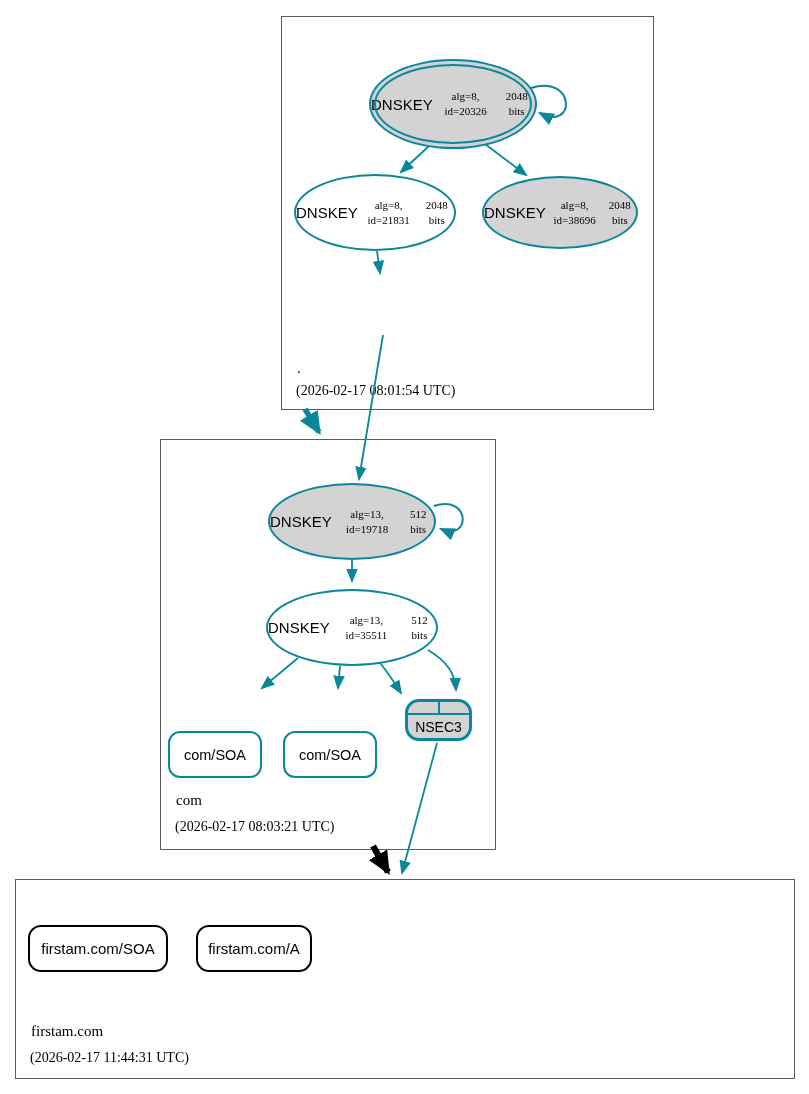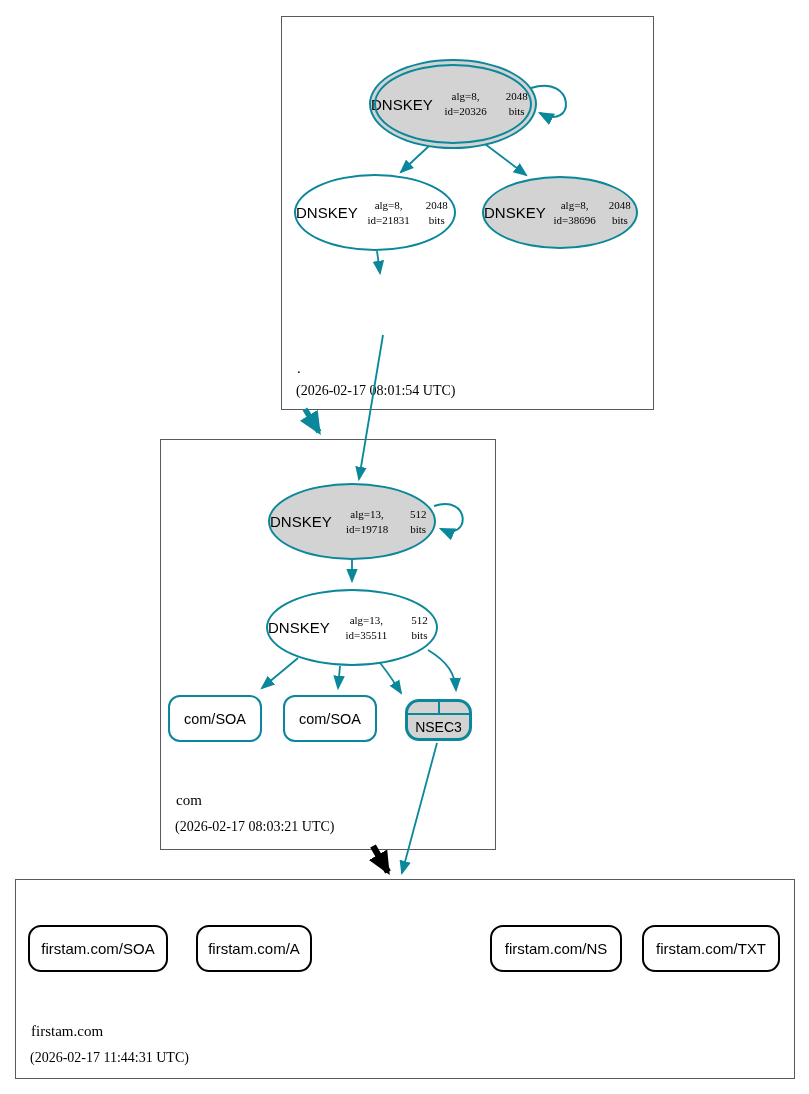--- a/index.html
+++ b/index.html
@@ -30,21 +30,21 @@
   .fill-white { background:#ffffff; }
   .dbl-inner {
     position:absolute; left:3px; top:3px; right:3px; bottom:3px;
     border:2px solid #0a879a; border-radius:50%; pointer-events:none;
   }
   .node-title { font-size:15px; color:#000; line-height:17px; }
   .node-detail { font-family:"Liberation Serif", serif; font-size:11px; color:#000; line-height:15px; }
   .rrset-teal {
     border:2px solid #0a879a; border-radius:12px; background:#ffffff;
     display:flex; align-items:center; justify-content:center;
-    font-size:14.5px; color:#000;
+    font-size:14.5px; color:#000;margin-top:36px;
   }
   .rrset-black {
     border:2px solid #000000; border-radius:13px; background:#ffffff;
     display:flex; align-items:center; justify-content:center;
     font-size:15px; color:#000;
   }
   .nsec3 {
     border:3px solid #0a879a; background:#d3d3d3;
     display:flex; flex-direction:column;
   }
@@ -160,21 +160,15 @@
 
   <div class="node rrset-black" style="left:196px; top:925px; width:116px; height:47px;">
     <span>firstam.com/A</span>
   </div>
 
   <div class="node rrset-black" style="left:28px; top:925px; width:140px; height:47px;">
     <span>firstam.com/SOA</span>
   </div>
 
 
-  <div class="node rrset-black" style="left:490px; top:925px; width:132px; height:47px;">
-    <span>firstam.com/NS</span>
-  </div>
 
-  <div class="node rrset-black" style="left:642px; top:925px; width:138px; height:47px;">
-    <span>firstam.com/TXT</span>
-  </div>
 
 </div>
 
 </body></html>

